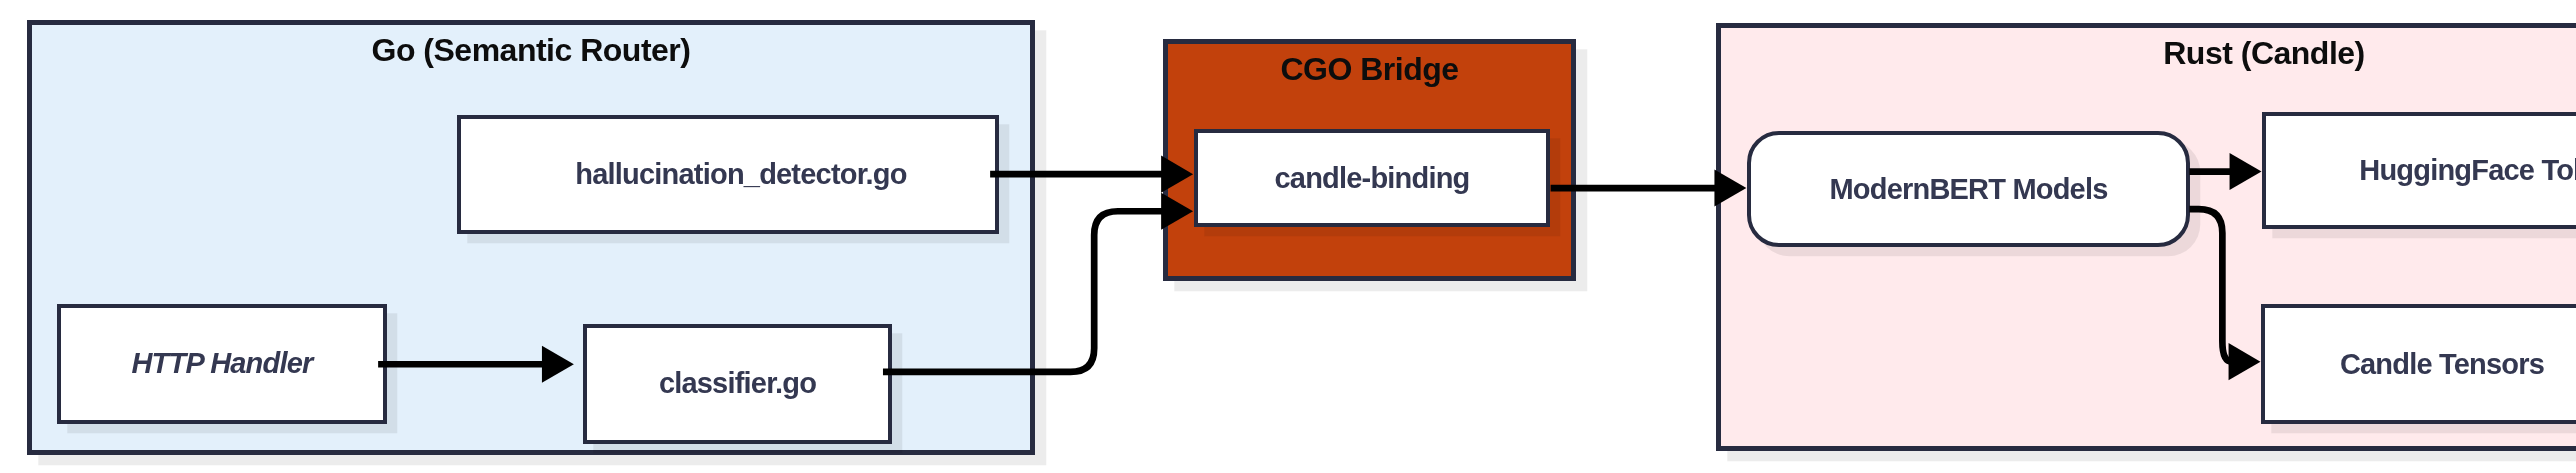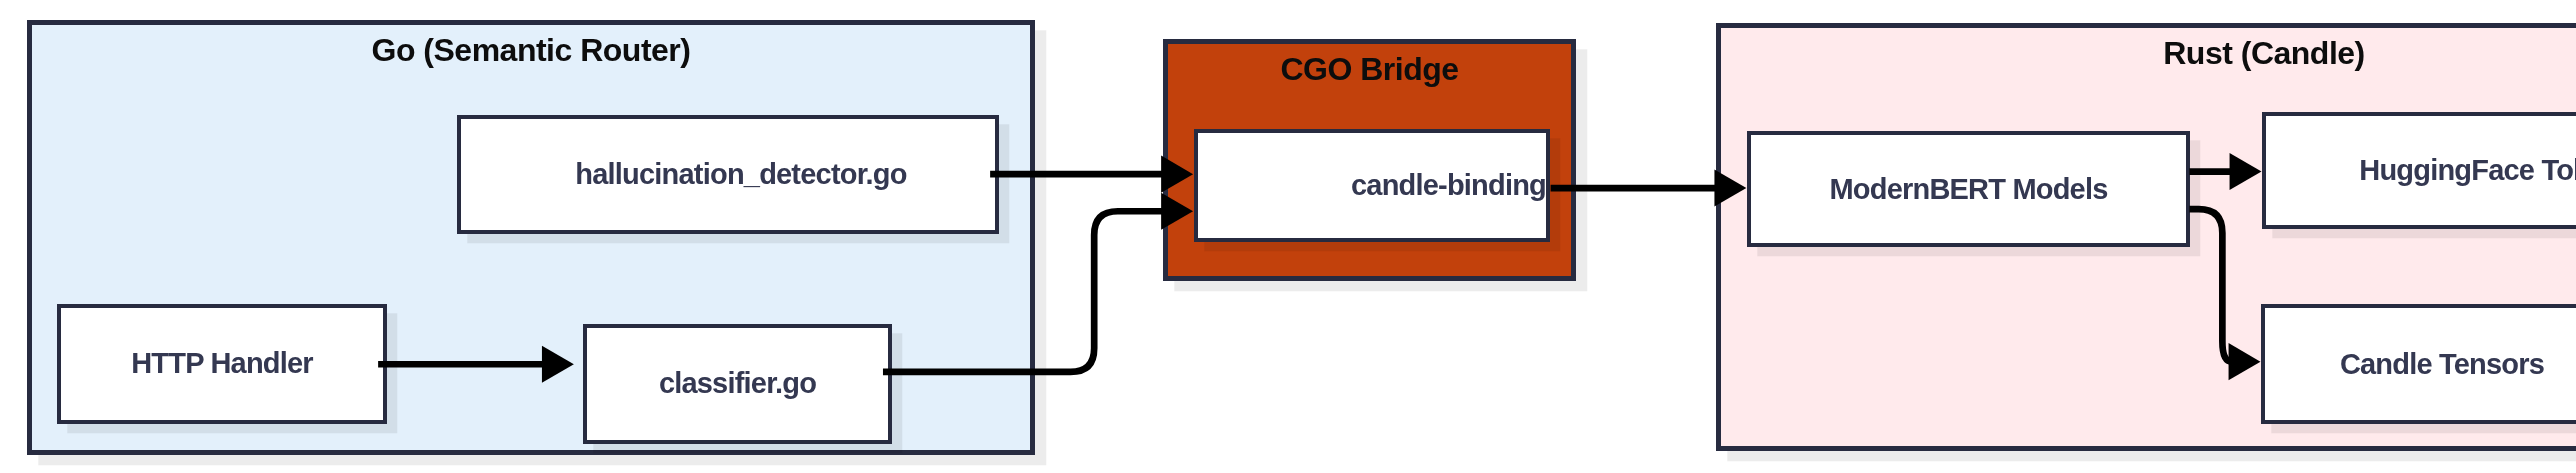--- a/index.html
+++ b/index.html
@@ -45,26 +45,26 @@
     align-items: center;
     justify-content: center;
     font-size: 29px;
     font-weight: 700;
     letter-spacing: -0.8px;
     color: #343851;
     white-space: nowrap;
   }
   
   #node-hallucination-detector { left: 425px;  top: 90px; width: 542px; height: 119px; padding-left: 26px; }
-  #node-http-handler           { left: 25px;   top: 279px; width: 330px;  height: 120px; }
+  #node-http-handler           { left: 25px;   top: 279px; width: 330px;  height: 120px; font-style: italic; }
   #node-classifier             { left: 551px; top: 279px; width: 309px;  height: 120px; margin-top: 20px; }
   
-  #node-candle-binding         { left: 26px;   top: 85px; width: 356px;  height: 113px; justify-content: flex-end; }
+  #node-candle-binding         { left: 26px;   top: 85px; width: 356px;  height: 98px; }
   
-  #node-modernbert-models      { left: 26px;   top: 103px; width: 443px;  height: 116px; }
+  #node-modernbert-models      { left: 26px;   top: 103px; width: 443px;  height: 116px; border-radius: 32px; }
   #node-huggingface-tokenizers { left: 541px; top: 84px; width: 518px; height: 117px; }
   #node-candle-tensors         { left: 540px; top: 276px; width: 362px;  height: 120px; }
 
   #edges-overlay {
     position: absolute;
     left: 0; top: 0;
     width: 2822px;
     height: 474px;
     pointer-events: none;
     z-index: 10;

